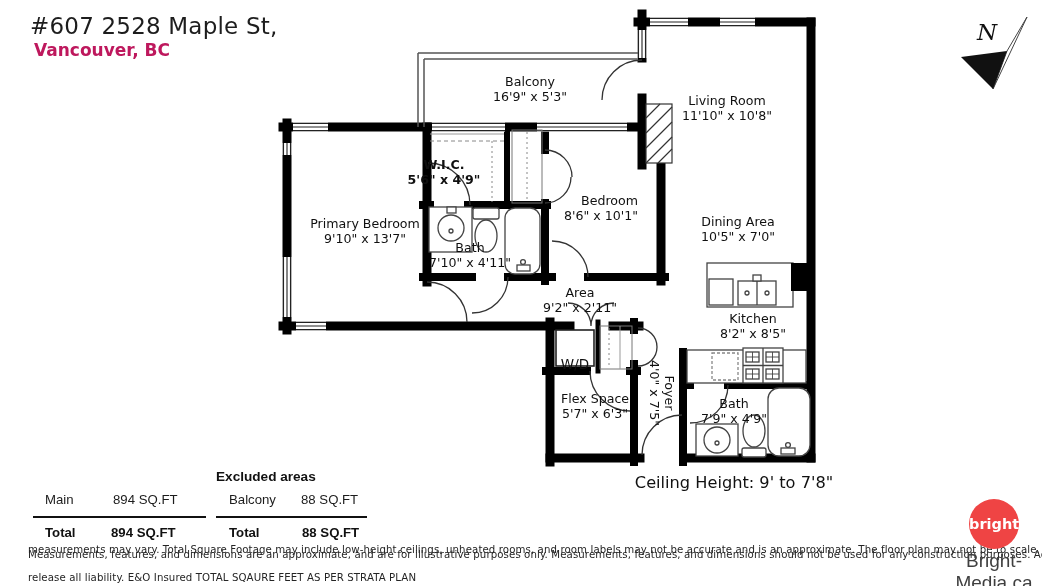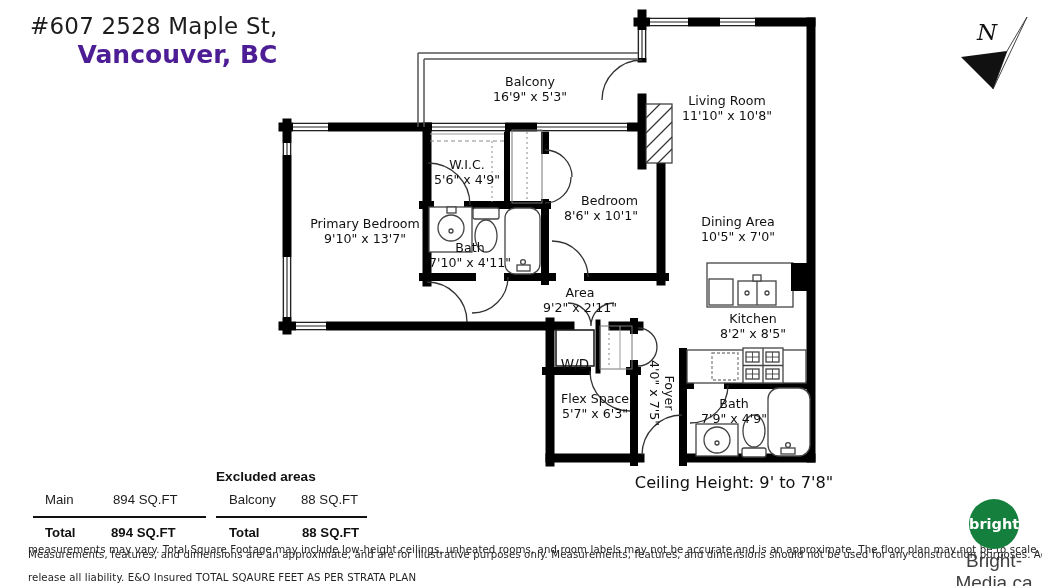--- a/index.html
+++ b/index.html
@@ -2,37 +2,37 @@
 <html><head>
 <meta charset="utf-8">
 <style>
   html,body{margin:0;padding:0;background:#fff;}
   .page{position:relative;width:1042px;height:586px;background:#ffffff;overflow:hidden;
         font-family:"DejaVu Sans",sans-serif;color:#111;margin-left:20px;}
   .abs{position:absolute;}
   
   .title{left:10px;top:12px;line-height:1.22;}
   .title .l1{font-size:23px;color:#1d1d1d;letter-spacing:.2px;}
-  .title .l2{font-size:25px;font-weight:bold;color:#4c1d95;margin-left:4px;text-align:right;}
+  .title .l2{font-size:17px;font-weight:bold;color:#be185d;margin-left:4px;}
   
   .rlabel{position:absolute;transform:translateX(-50%);text-align:center;font-size:12.6px;
           line-height:1.2;color:#101010;white-space:nowrap;}
   .rlabel span{display:block;}
   .rlabel.centered{transform:translate(-50%,-50%);}
   .rlabel.rot{transform:translate(-50%,-50%) rotate(90deg);}
   .ceiling{position:absolute;transform:translateX(-50%);font-size:16.2px;color:#111;white-space:nowrap;}
   
   .tcell{position:absolute;font-size:13.2px;color:#1c1c1c;white-space:nowrap;font-family:"Liberation Sans",sans-serif;}
   .tcell.b{font-weight:bold;color:#111;}
   .thr{position:absolute;height:2px;background:#111;}
   
   .disc{position:absolute;left:8px;font-size:10.2px;color:#242424;white-space:nowrap;letter-spacing:.1px;}
   
   .logo-circle{position:absolute;left:949px;top:499px;width:50px;height:50px;border-radius:50%;
-               background:#15803d;text-align:right;line-height:50px;}
+               background:#ef4444;text-align:right;line-height:50px;}
   .logo-circle span{color:#fff;font-size:14.5px;font-weight:bold;font-family:"DejaVu Sans",sans-serif;}
   .site{position:absolute;left:912px;top:550px;width:124px;text-align:center;font-size:19px;
         color:#3f3f3f;font-family:"Liberation Sans",sans-serif;}
 </style>
 </head>
 <body>
 
 <div class="page">
 
   <div class="abs title">
@@ -203,21 +203,21 @@
   </svg>
 
   <div class="rlabel" style="left:510px;top:74px;">
     <span>Balcony</span>
     <span>16'9" x 5'3"</span>
   </div>
   <div class="rlabel" style="left:707px;top:93px;">
     <span>Living Room</span>
     <span>11'10" x 10'8"</span>
   </div>
-  <div class="rlabel" style="left:447px;top:157px;">
+  <div class="rlabel" style="left:424px;top:157px;font-weight:bold;">
     <span>W.I.C.</span>
     <span>5'6" x 4'9"</span>
   </div>
   <div class="rlabel" style="left:581px;top:193px;text-align:right;">
     <span>Bedroom</span>
     <span>8'6" x 10'1"</span>
   </div>
   <div class="rlabel" style="left:345px;top:216px;">
     <span>Primary Bedroom</span>
     <span>9'10" x 13'7"</span>

